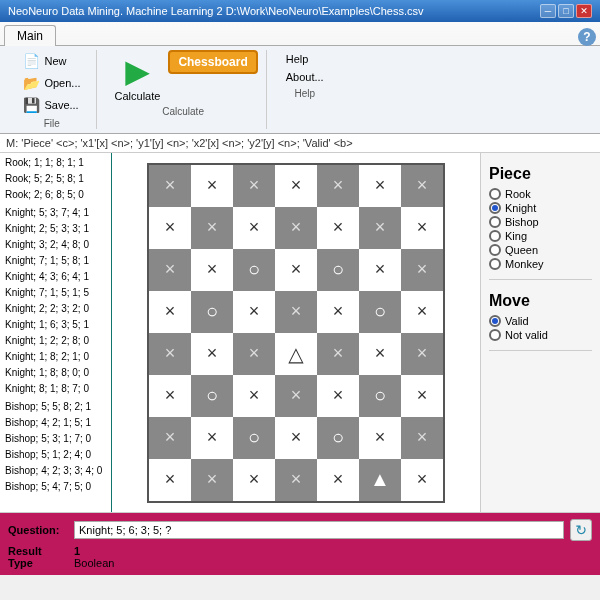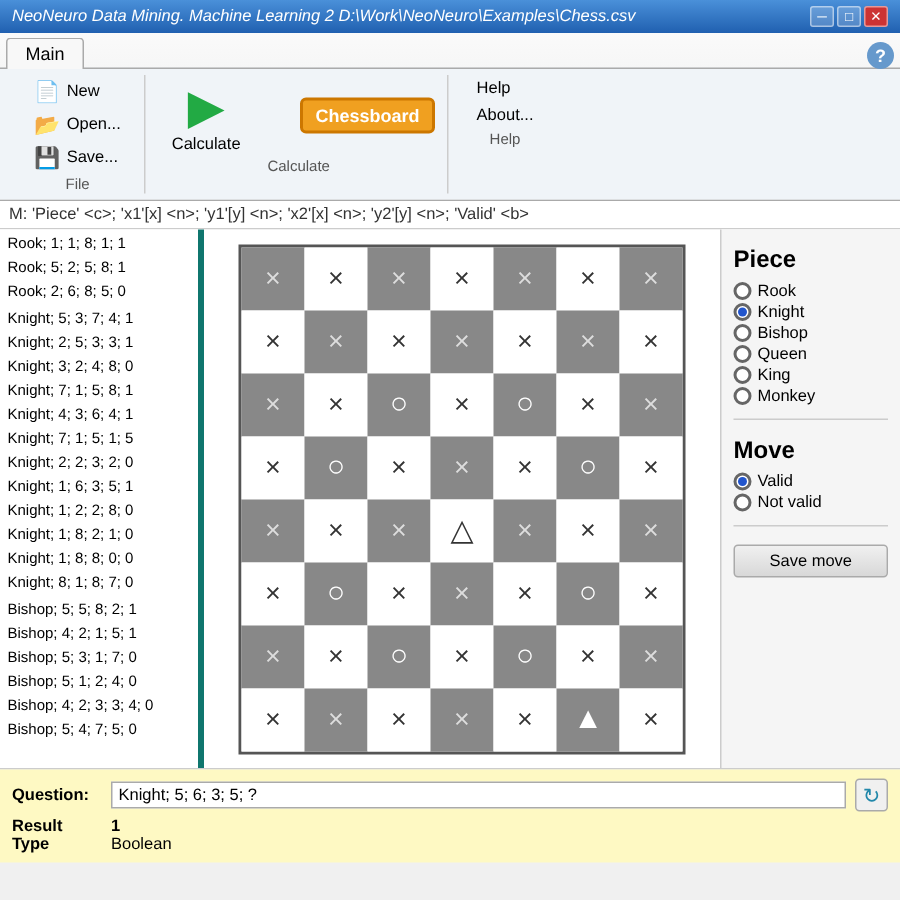--- a/index.html
+++ b/index.html
@@ -1,20 +1,20 @@
 <!DOCTYPE html>
 <html><head>
   <meta charset="utf-8">
   <style>
     * { box-sizing: border-box; margin: 0; padding: 0; }
     body { font-family: 'Segoe UI', Tahoma, sans-serif; font-size: 12px; background: #f0f0f0; width: 600px; height: 600px; overflow: hidden; }
     
     
     .titlebar { background: linear-gradient(to bottom, #4a90d9, #2060b0); color: white; padding: 4px 8px; display: flex; align-items: center; justify-content: space-between; height: 22px; }
-    .titlebar-title { font-size: 11px; font-style: italic; }
+    .titlebar-title { font-size: 11px; }
     .titlebar-controls { display: flex; gap: 2px; }
     .titlebar-btn { width: 16px; height: 14px; font-size: 9px; display: flex; align-items: center; justify-content: center; border: 1px solid rgba(255,255,255,0.5); background: rgba(255,255,255,0.2); color: white; cursor: pointer; border-radius: 2px; }
     .titlebar-btn.close { background: #cc3333; }
 
     
     .ribbon { background: linear-gradient(to bottom, #fafafa, #e8e8e8); border-bottom: 1px solid #aaa; }
     .ribbon-tabs { display: flex; padding: 2px 4px 0; }
     .ribbon-tab { padding: 3px 12px; font-size: 12px; border: 1px solid transparent; border-bottom: none; border-radius: 3px 3px 0 0; cursor: pointer; background: #d0d8e8; border-color: #aaa; position: relative; top: 1px; }
     .ribbon-tab.active { background: #f8f8f8; border-color: #aaa; z-index: 1; }
     .ribbon-content { background: #f0f4f8; border-top: 1px solid #aaa; padding: 4px 8px; display: flex; align-items: stretch; gap: 4px; }
@@ -27,21 +27,21 @@
     .ribbon-small-group { display: flex; flex-direction: column; }
     .calc-btn { display: flex; flex-direction: column; align-items: center; padding: 2px 6px; cursor: pointer; }
 
     
     .formula-bar { background: white; border-bottom: 1px solid #ccc; padding: 3px 6px; font-size: 11px; color: #333; }
 
     
     .main-content { display: flex; height: 360px; background: white; border-bottom: 1px solid #ccc; }
 
     
-    .data-list { width: 136px; border-right: 4px solid #0f766e; overflow-y: auto; font-size: 10px; padding: 2px; background: white; }
+    .data-list { width: 112px; border-right: 1px solid #0f766e; overflow-y: auto; font-size: 10px; padding: 2px; background: white; }
     .data-item { padding: 1px 3px; white-space: nowrap; cursor: default; line-height: 1.4; }
 
     
     .board-area { flex: 1; padding: 8px; display: flex; justify-content: center; align-items: center; }
     .chessboard { display: grid; grid-template-columns: repeat(7, 42px); grid-template-rows: repeat(8, 42px); border: 2px solid #555; }
     .cell { width: 42px; height: 42px; display: flex; align-items: center; justify-content: center; font-size: 16px; position: relative; }
     .cell-light { background: white; }
     .cell-dark { background: #888; }
 
     
@@ -53,21 +53,21 @@
     .radio-circle.selected::after { content: ''; width: 6px; height: 6px; border-radius: 50%; background: #2255cc; display: block; }
     .divider { border-top: 1px solid #ccc; margin: 4px 0; }
     .save-move-btn { background: linear-gradient(to bottom, #f0f0f0, #d8d8d8); border: 1px solid #aaa; border-radius: 3px; padding: 4px 8px; font-size: 11px; cursor: pointer; text-align: center; margin-top: 4px; }
 
     
     .data-list::-webkit-scrollbar { width: 8px; }
     .data-list::-webkit-scrollbar-track { background: #f0f0f0; }
     .data-list::-webkit-scrollbar-thumb { background: #aaa; border-radius: 4px; }
 
     
-    .bottom-section { background: #fef9c3; padding: 6px 8px; }
+    .bottom-section { background: #be185d; padding: 6px 8px; }
     .question-row { display: flex; align-items: center; gap: 6px; margin-bottom: 4px; }
     .question-label { font-size: 11px; font-weight: bold; min-width: 60px; }
     .question-input { flex: 1; border: 1px solid #aaa; padding: 2px 4px; font-size: 11px; background: white; }
     .go-btn { width: 22px; height: 22px; background: #f0f0f0; border: 1px solid #aaa; border-radius: 3px; display: flex; align-items: center; justify-content: center; cursor: pointer; font-size: 14px; color: #2288aa; }
     .result-row { display: flex; gap: 6px; font-size: 11px; }
     .result-label { font-weight: bold; min-width: 60px; }
     .result-value { font-weight: bold; color: #000; }
     .type-row { display: flex; gap: 6px; font-size: 11px; }
     .type-label { font-weight: bold; min-width: 60px; }
     .type-value { color: #000; }
@@ -111,21 +111,21 @@
         </div>
         <div class="ribbon-group-label">File</div>
       </div>
 
       <div class="ribbon-group">
         <div class="ribbon-items">
           <div class="calc-btn">
             <span style="font-size:32px;color:#22aa44;">▶</span>
             <span style="font-size:11px;">Calculate</span>
           </div>
-          <div style="display:flex;flex-direction:column;gap:2px;justify-content:center;margin-left:32px;">
+          <div style="display:flex;flex-direction:column;gap:2px;">
             <div style="background:#f0a020;border:2px solid #cc7700;border-radius:4px;padding:3px 8px;font-size:12px;font-weight:bold;cursor:pointer;color:white;">Chessboard</div>
           </div>
         </div>
         <div class="ribbon-group-label">Calculate</div>
       </div>
 
       <div class="ribbon-group" style="border-right:none;">
         <div class="ribbon-small-group">
           <div class="ribbon-btn-small">
             <span class="label">Help</span>
@@ -244,45 +244,44 @@
         <div class="radio-item">
           <div class="radio-circle selected"></div>
           <span>Knight</span>
         </div>
         <div class="radio-item">
           <div class="radio-circle"></div>
           <span>Bishop</span>
         </div>
         <div class="radio-item">
           <div class="radio-circle"></div>
+          <span>King</span>
+        </div>
+        <div class="radio-item">
+          <div class="radio-circle"></div>
           <span>Queen</span>
-        </div>
-        <div class="radio-item">
-          <div class="radio-circle"></div>
-          <span>King</span>
         </div>
         <div class="radio-item">
           <div class="radio-circle"></div>
           <span>Monkey</span>
         </div>
       </div>
     <div class="divider"></div>
     <div class="panel-section-title">Move</div>
     <div id="move-options">
         <div class="radio-item">
           <div class="radio-circle selected"></div>
           <span>Valid</span>
         </div>
         <div class="radio-item">
           <div class="radio-circle"></div>
           <span>Not valid</span>
         </div>
       </div>
     <div class="divider"></div>
-    <div class="save-move-btn">Save move</div>
   </div>
 </div>
 
 <div class="bottom-section">
   <div class="question-row">
     <span class="question-label">Question:</span>
     <input class="question-input" type="text" id="question-input" value="Knight; 5; 6; 3; 5; ?" style="">
     <div class="go-btn">↻</div>
   </div>
   <div class="result-row">

